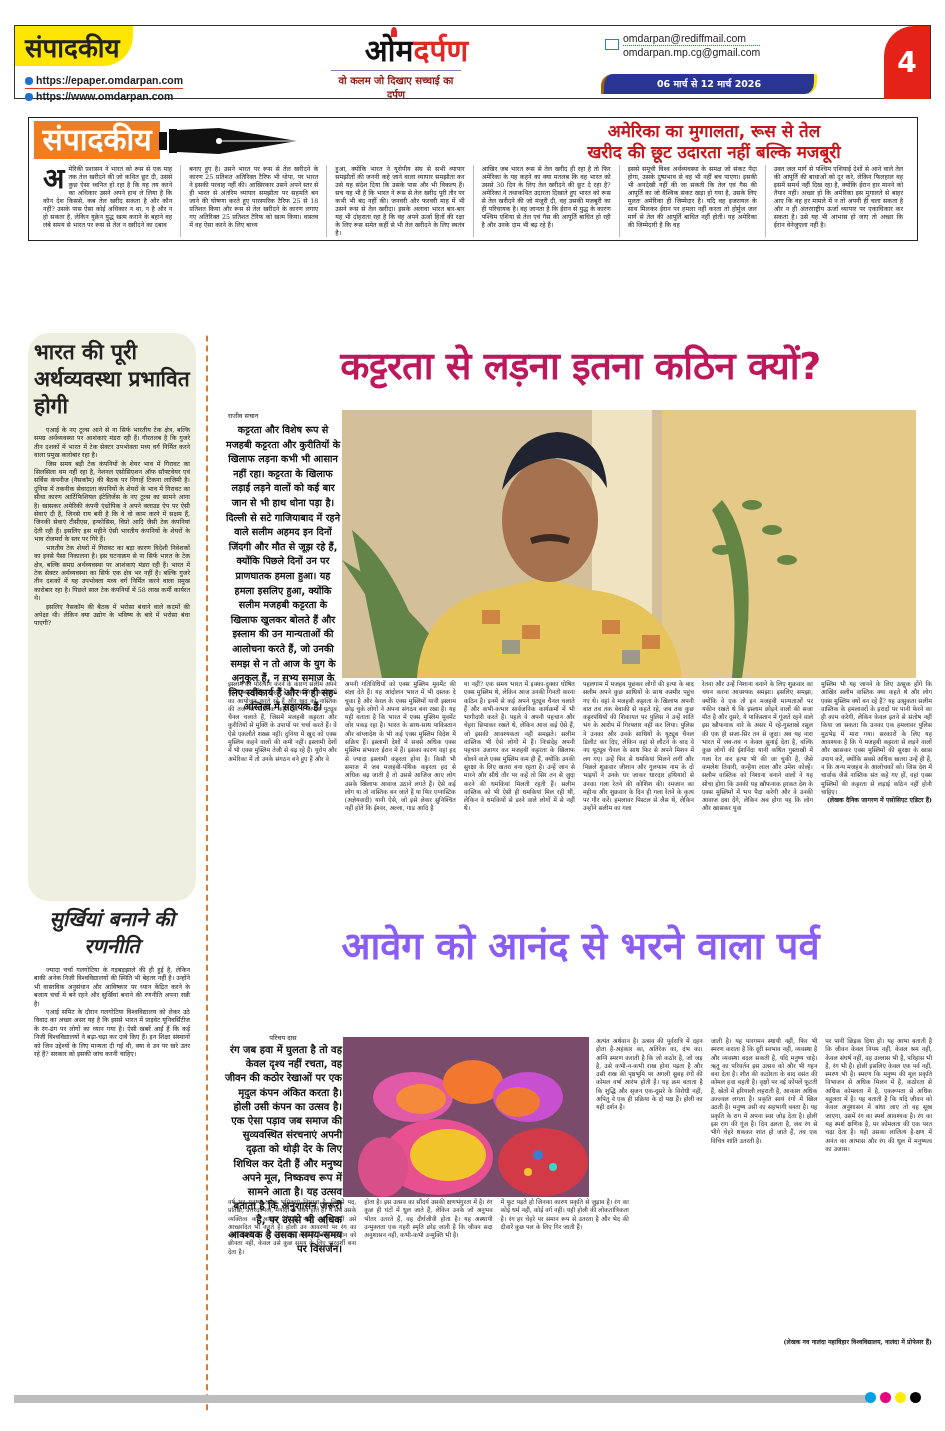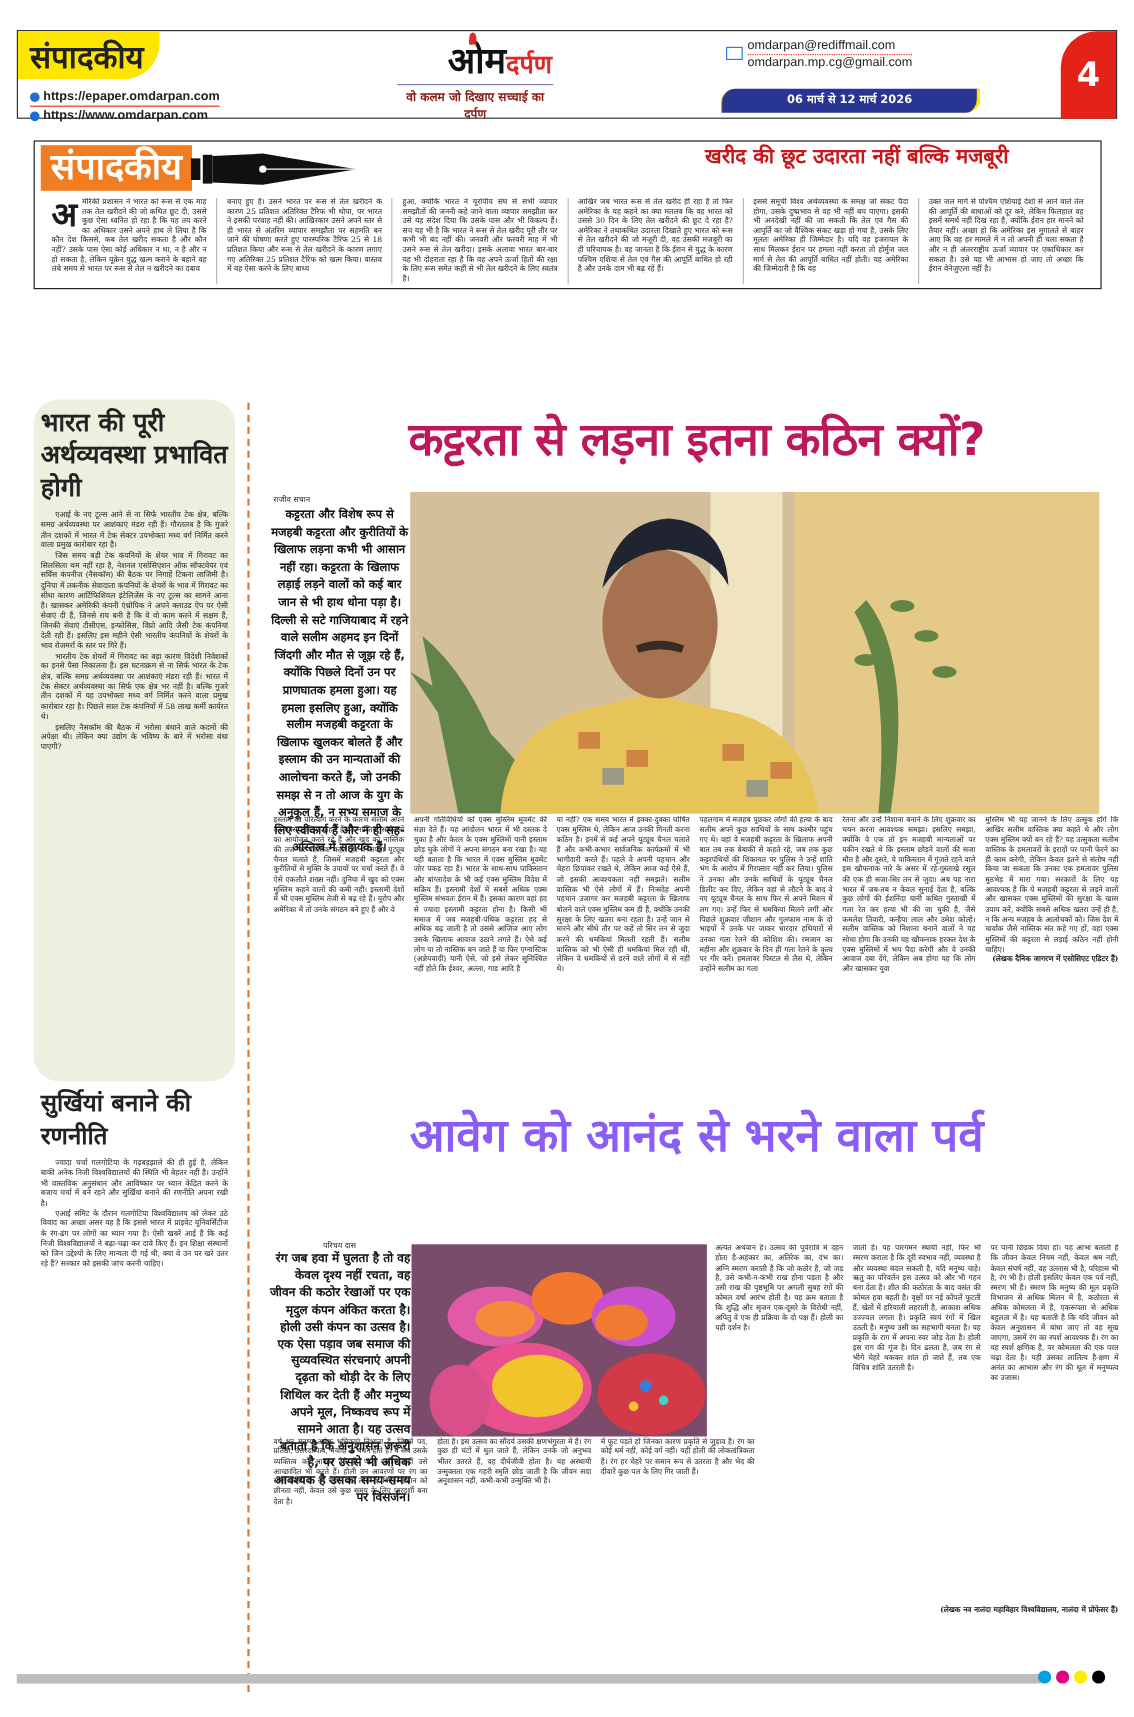--- a/index.html
+++ b/index.html
@@ -9,47 +9,47 @@
   
   .masthead { position: absolute; left: 14px; top: 25px; width: 917px; height: 74px; border: 1px solid #333; background: #fff; }
   .mh-section { position: absolute; left: 0; top: 0; width: 118px; height: 40px; background: #ffe600; border-radius: 0 0 30px 0; }
   .mh-section span { position: absolute; left: 10px; top: 3px; font-family: "DejaVu Sans", sans-serif; font-weight: bold; font-size: 26px; color: #222; }
   .mh-links { position: absolute; left: 10px; top: 48px; font-family: "Liberation Sans", sans-serif; font-size: 10.5px; font-weight: bold; color: #222; line-height: 13px; }
   .mh-links .ln { display: flex; align-items: center; gap: 3px; }
   .mh-links .dot { width: 8px; height: 8px; border-radius: 50%; background: #1e6fd0; display: inline-block; }
   .mh-links .ln:first-child { border-bottom: 1px solid #e03c1e; padding-bottom: 1px; margin-bottom: 1px; }
   .logo { position: absolute; left: 306px; top: 3px; width: 150px; height: 68px; text-align: center; }
   .logo .om { font-family: "DejaVu Sans", sans-serif; font-weight: bold; font-size: 30px; color: #111; margin-left: 41px; }
-  .logo .darpan { font-family: "DejaVu Sans", sans-serif; font-weight: bold; font-size: 21px; color: #e02a2a; }
+  .logo .darpan { font-family: "DejaVu Sans", sans-serif; font-weight: bold; font-size: 30px; color: #e02a2a; }
   .logo .pen { position: absolute; left: 70px; top: -2px; width: 6px; height: 10px; background: #e02a2a; border-radius: 50% 50% 0 0; }
   .logo .tagline { display: block; font-family: "DejaVu Sans", sans-serif; font-size: 10px; color: #8a1c12; font-weight: bold; border-top: 1px solid #8080c0; margin: 0 10px; padding-top: 2px; }
   .mh-mail { position: absolute; left: 590px; top: 6px; font-family: "Liberation Sans", sans-serif; font-size: 10.5px; color: #222; font-weight: normal; }
   .mh-mail .env { position: absolute; left: 0; top: 7px; width: 14px; height: 11px; border: 1.5px solid #2a7de1; }
   .mh-mail .emails { margin-left: 18px; line-height: 13px; }
   .mh-mail .emails div:first-child { border-bottom: 1px dotted #e03c1e; }
-  .mh-date { position: absolute; left: 586px; top: 48px; width: 216px; height: 20px; background: #283593; border-left: 1px solid #a16207; border-right: 3px solid #ffe600; border-radius: 12px 0 12px 0; color: #fff; font-family: "DejaVu Sans", sans-serif; font-size: 9.5px; font-weight: bold; text-align: center; line-height: 20px; }
+  .mh-date { position: absolute; left: 586px; top: 48px; width: 216px; height: 20px; background: #283593; border-left: 3px solid #a16207; border-right: 3px solid #ffe600; border-radius: 12px 0 12px 0; color: #fff; font-family: "DejaVu Sans", sans-serif; font-size: 9.5px; font-weight: bold; text-align: center; line-height: 20px; }
   .mh-page { position: absolute; right: 0; top: 0; width: 46px; height: 73px; background: #e52218; border-radius: 30px 0 0 0; color: #fff; font-family: "DejaVu Sans", sans-serif; font-weight: bold; font-size: 28px; text-align: center; line-height: 73px; }
 
   
   .editorial { position: absolute; left: 28px; top: 117px; width: 890px; height: 124px; border: 1px solid #222; }
   .ed-label { position: absolute; left: 5px; top: 3px; width: 126px; height: 38px; background: #f07d22; color: #fff; font-family: "DejaVu Sans", sans-serif; font-weight: bold; font-size: 30px; line-height: 38px; text-align: center; }
   .ed-pen { position: absolute; left: 130px; top: 8px; width: 140px; height: 30px; }
   .ed-title { position: absolute; left: 490px; top: 3px; width: 390px; text-align: center; font-family: "DejaVu Sans", sans-serif; font-weight: bold; font-size: 17px; line-height: 21px; color: #c8171b; }
   .ed-cols { position: absolute; left: 6px; top: 47px; width: 876px; height: 72px; display: flex; gap: 0; }
   .ed-col { flex: 1; padding: 0 8px; font-size: 6.3px; line-height: 8px; text-align: justify; border-right: 1px solid #bbb; overflow: hidden; }
   .ed-col:last-child { border-right: none; }
   .dropcap { float: left; font-family: "DejaVu Sans", sans-serif; font-weight: bold; font-size: 28px; line-height: 28px; margin-right: 4px; }
 
   
   .sidebar { position: absolute; left: 28px; top: 333px; width: 168px; height: 568px; background: #efefe0; padding: 6px 6px; overflow: hidden; border-radius: 21px; }
   .side-wave { position: absolute; left: 206px; top: 333px; width: 8px; height: 1080px; border-left: 2px dashed #e3772a; border-radius: 4px; }
   .sb-title { font-family: "DejaVu Sans", sans-serif; font-weight: bold; font-size: 21px; line-height: 27px; color: #222; margin-bottom: 6px; }
   .sb-text { font-size: 6.3px; line-height: 8.4px; text-align: justify; text-indent: 12px; }
   .sb2 { position: absolute; left: 28px; top: 906px; width: 168px; height: 505px; padding: 0 6px; overflow: hidden; }
-  .sb2 .sb-title { font-size: 20px; line-height: 27px; }
+  .sb2 .sb-title { text-align: center; font-size: 20px; line-height: 27px; font-style: italic; }
 
   
   .a1-head { position: absolute; left: 228px; top: 338px; width: 705px; text-align: center; font-family: "DejaVu Sans", sans-serif; font-weight: bold; font-size: 38px; color: #be185d; letter-spacing: -0.5px; }
   .a1-byline { position: absolute; left: 228px; top: 411px; width: 110px; text-align: left; font-size: 6.5px; }
   .a1-lead { position: absolute; left: 224px; top: 423px; width: 118px; text-align: center; font-family: "DejaVu Sans", sans-serif; font-weight: bold; font-size: 9.6px; line-height: 14.6px; color: #111; }
   .a1-photo { position: absolute; left: 342px; top: 410px; width: 574px; height: 268px; overflow: hidden; background: linear-gradient(90deg, #c9b694 0%, #d7c39c 30%, #e9d7a6 55%, #e3c98c 80%, #d2b98e 100%); }
   .a1-body { position: absolute; left: 224px; top: 680px; width: 712px; height: 225px; display: flex; }
   .a1-body .col { flex: 1; padding: 0 4px; font-size: 6.2px; line-height: 8.3px; text-align: justify; overflow: hidden; }
   .a1-body .col.lead-col { flex: 0.98; }
   .signoff { text-align: right; font-weight: bold; }
@@ -105,20 +105,21 @@
 <section class="editorial">
   <div class="ed-label">संपादकीय</div>
   <svg class="ed-pen" viewBox="0 0 140 30">
     <rect x="0" y="6" width="8" height="18" fill="#111"></rect>
     <rect x="10" y="3" width="8" height="24" fill="#111"></rect>
     <path d="M18 4 L60 2 L138 15 L60 28 L18 26 Z" fill="#111"></path>
     <circle cx="60" cy="15" r="3" fill="#fff"></circle>
     <line x1="60" y1="15" x2="138" y2="15" stroke="#fff" stroke-width="1"></line>
   </svg>
   <div class="ed-title">
+    <div>अमेरिका का मुगालता, रूस से तेल</div>
     <div>खरीद की छूट उदारता नहीं बल्कि मजबूरी</div>
   </div>
   <div class="ed-cols">
     <div class="ed-col"><span class="dropcap">अ</span><span>मेरिकी प्रशासन ने भारत को रूस से एक माह तक तेल खरीदने की जो कथित छूट दी, उससे कुछ ऐसा ध्वनित हो रहा है कि यह तय करने का अधिकार उसने अपने हाथ ले लिया है कि कौन देश किससे, कब तेल खरीद सकता है और कौन नहीं? उसके पास ऐसा कोई अधिकार न था, न है और न हो सकता है, लेकिन यूक्रेन युद्ध खत्म कराने के बहाने वह लंबे समय से भारत पर रूस से तेल न खरीदने का दबाव</span></div>
     <div class="ed-col">बनाए हुए है। उसने भारत पर रूस से तेल खरीदने के कारण 25 प्रतिशत अतिरिक्त टैरिफ भी थोपा, पर भारत ने इसकी परवाह नहीं की। आखिरकार उसने अपने स्तर से ही भारत से अंतरिम व्यापार समझौता पर सहमति बन जाने की घोषणा करते हुए पारस्परिक टैरिफ 25 से 18 प्रतिशत किया और रूस से तेल खरीदने के कारण लगाए गए अतिरिक्त 25 प्रतिशत टैरिफ को खत्म किया। वास्तव में वह ऐसा करने के लिए बाध्य</div>
     <div class="ed-col">हुआ, क्योंकि भारत ने यूरोपीय संघ से सभी व्यापार समझौतों की जननी कहे जाने वाला व्यापार समझौता कर उसे यह संदेश दिया कि उसके पास और भी विकल्प हैं। सच यह भी है कि भारत ने रूस से तेल खरीद पूरी तौर पर कभी भी बंद नहीं की। जनवरी और फरवरी माह में भी उसने रूस से तेल खरीदा। इसके अलावा भारत बार-बार यह भी दोहराता रहा है कि वह अपने ऊर्जा हितों की रक्षा के लिए रूस समेत कहीं से भी तेल खरीदने के लिए स्वतंत्र है।</div>
     <div class="ed-col">आखिर जब भारत रूस से तेल खरीद ही रहा है तो फिर अमेरिका के यह कहने का क्या मतलब कि वह भारत को उससे 30 दिन के लिए तेल खरीदने की छूट दे रहा है? अमेरिका ने तथाकथित उदारता दिखाते हुए भारत को रूस से तेल खरीदने की जो मंजूरी दी, वह उसकी मजबूरी का ही परिचायक है। वह जानता है कि ईरान से युद्ध के कारण पश्चिम एशिया से तेल एवं गैस की आपूर्ति बाधित हो रही है और उनके दाम भी बढ़ रहे हैं।</div>
     <div class="ed-col">इससे समूची विश्व अर्थव्यवस्था के समक्ष जो संकट पैदा होगा, उसके दुष्प्रभाव से वह भी नहीं बच पाएगा। इसकी भी अनदेखी नहीं की जा सकती कि तेल एवं गैस की आपूर्ति का जो वैश्विक संकट खड़ा हो गया है, उसके लिए मूलतः अमेरिका ही जिम्मेदार है। यदि वह इजरायल के साथ मिलकर ईरान पर हमला नहीं करता तो होर्मुज जल मार्ग से तेल की आपूर्ति बाधित नहीं होती। यह अमेरिका की जिम्मेदारी है कि वह</div>
     <div class="ed-col">उक्त जल मार्ग से पश्चिम एशियाई देशों से आने वाले तेल की आपूर्ति की बाधाओं को दूर करे, लेकिन फिलहाल वह इसमें समर्थ नहीं दिख रहा है, क्योंकि ईरान हार मानने को तैयार नहीं। अच्छा हो कि अमेरिका इस मुगालते से बाहर आए कि वह हर मामले में न तो अपनी ही चला सकता है और न ही अंतरराष्ट्रीय ऊर्जा व्यापार पर एकाधिकार कर सकता है। उसे यह भी आभास हो जाए तो अच्छा कि ईरान वेनेजुएला नहीं है।</div>
   </div>

